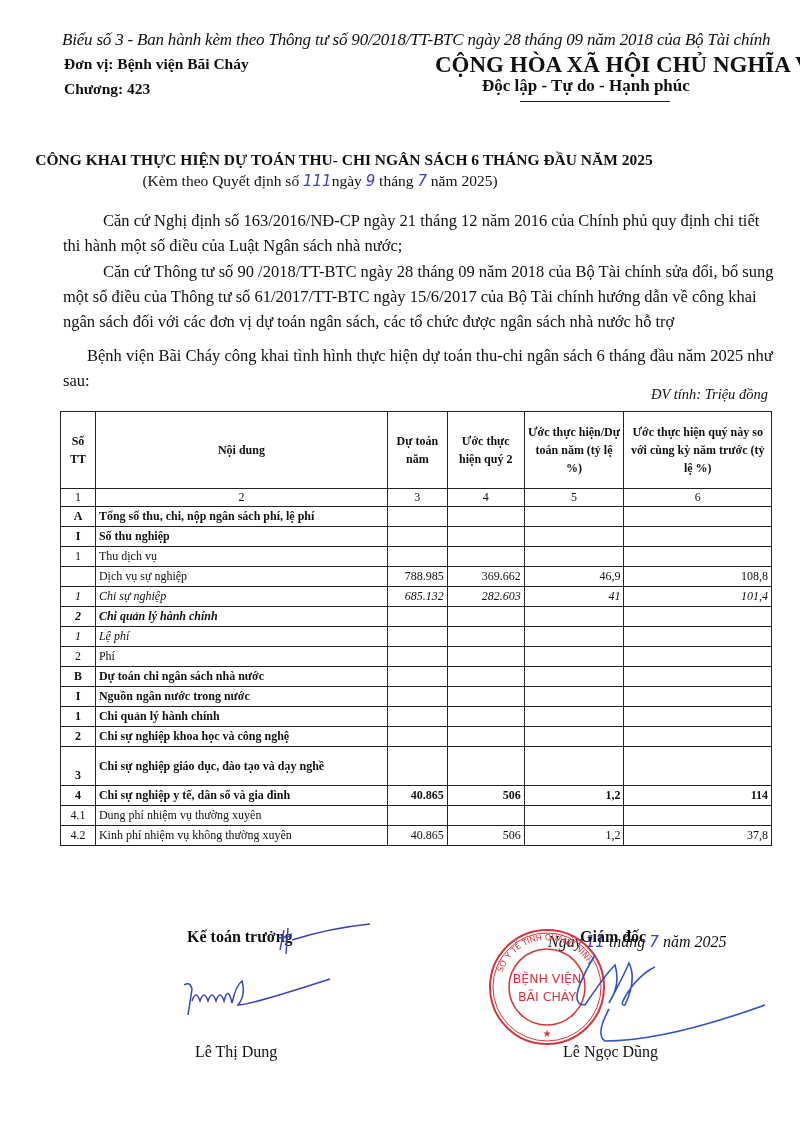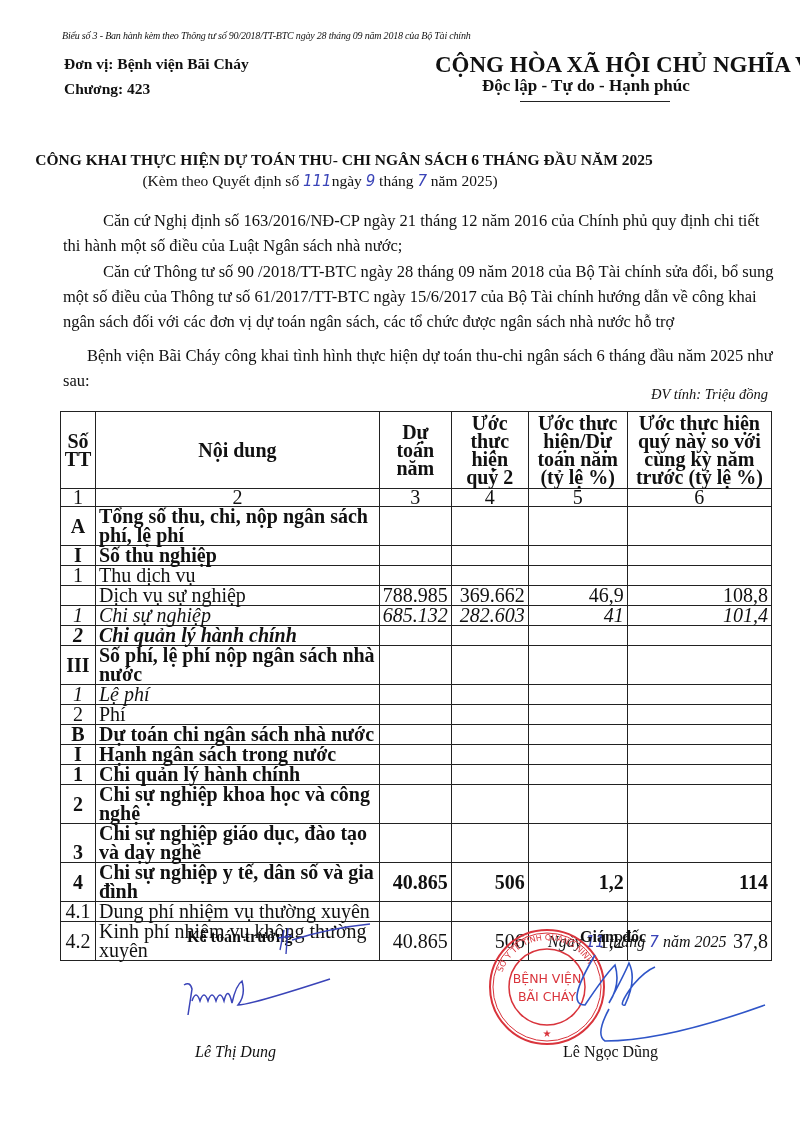--- a/index.html
+++ b/index.html
@@ -1,52 +1,52 @@
 <!DOCTYPE html>
 <html><head>
 <meta charset="utf-8">
 <style>
   html, body { margin:0; padding:0; background:#fff; }
   body { width:800px; height:1136px; position:relative; overflow:hidden;
          font-family:"Liberation Serif","DejaVu Serif",serif; color:#111; }
   .abs { position:absolute; }
 
-  #form-note { left:62px; top:30px; font-size:10px; font-style:italic; letter-spacing:-0.2px; white-space:nowrap; }
+  #form-note { left:62px; top:30px; font-size:17px; font-style:italic; letter-spacing:-0.2px; white-space:nowrap; }
   #unit-name { left:64px; top:55px; font-size:15.5px; font-weight:bold; }
   #chapter { left:64px; top:80px; font-size:15.5px; font-weight:bold; }
   #nation { left:435px; top:52px; font-size:23px; font-weight:bold; white-space:nowrap; }
   #motto { left:482px; top:76px; font-size:17px; font-weight:bold; white-space:nowrap;text-align:right; }
   #motto-underline { left:520px; top:101px; width:150px; height:1px; background:#222; }
 
   #doc-title { left:0; width:688px; top:151px; text-align:center; font-size:15.5px; font-weight:bold; }
   #doc-subtitle { left:0; width:640px; top:172px; text-align:center; font-size:15.5px; }
 
   .para { font-size:16.5px; line-height:25px; }
   #para1 { left:63px; top:208px; width:712px; text-indent:40px; }
   #para2 { left:63px; top:259px; width:712px; text-indent:40px; }
   #para3 { left:63px; top:343px; width:712px; text-indent:24px; }
   #unit-label { right:32px; top:386px; font-size:14.5px; font-style:italic; }
 
-  table#budget { position:absolute; left:60px; top:411px; border-collapse:collapse; width:712px; font-size:20px;padding-left:17px; }
+  table#budget { position:absolute; left:60px; top:411px; border-collapse:collapse; width:712px; font-size:12px;padding-left:17px; }
   #budget td, #budget th { border:1px solid #222; padding:0 3px; height:19px; line-height:19px; }
   #budget th { font-weight:bold; line-height:18px; height:76px; }
   #budget .c1 { width:28px; text-align:center; }
   #budget .num { text-align:right; }
   #budget tr.idx td { text-align:center; height:17px; line-height:17px; }
   #budget tr.tall td { height:38px; }
   #budget tr.tall td.desc { line-height:19px; }
   #budget tr.tall td.c1 { vertical-align:bottom; }
   #budget tr.b td { font-weight:bold; }
   #budget tr.i td { font-style:italic; }
   #budget tr.bi td { font-weight:bold; font-style:italic; }
 
   #sign-date { left:548px; top:902px; font-size:16px; font-style:italic; white-space:nowrap;margin-top:31px; }
   #accountant-title { left:187px; top:928px; font-size:16px; font-weight:bold; }
   #director-title { left:580px; top:928px; font-size:16px; font-weight:bold; }
-  #accountant-name { left:195px; top:1043px; font-size:16px;font-style:italic; }
+  #accountant-name { left:195px; top:1043px; font-size:16px; }
   #director-name { left:563px; top:1043px; font-size:16px; }
   .hw { font-family:"DejaVu Sans",sans-serif; font-style:italic; color:#3a44b8; font-size:15px; }
 </style>
 </head>
 <body>
 
 <div id="form-note" class="abs">Biểu số 3 - Ban hành kèm theo Thông tư số 90/2018/TT-BTC    ngày 28   tháng 09   năm 2018 của Bộ Tài chính</div>
 <div id="unit-name" class="abs">Đơn vị: Bệnh viện Bãi Cháy</div>
 <div id="chapter" class="abs">Chương: 423</div>
 <div id="nation" class="abs">CỘNG HÒA XÃ HỘI CHỦ NGHĨA VIỆT NAM</div>
@@ -132,28 +132,20 @@
         <td class="num">101,4</td>
       </tr>
       <tr class="bi">
         <td class="c1">2</td>
         <td class="desc">Chi quản lý hành chính</td>
         <td class="num"></td>
         <td class="num"></td>
         <td class="num"></td>
         <td class="num"></td>
       </tr>
-      <tr class="b">
-        <td class="c1">III</td>
-        <td class="desc"> Số phí, lệ phí nộp ngân sách nhà nước</td>
-        <td class="num"></td>
-        <td class="num"></td>
-        <td class="num"></td>
-        <td class="num"></td>
-      </tr>
       <tr class="i">
         <td class="c1">1</td>
         <td class="desc">Lệ phí</td>
         <td class="num"></td>
         <td class="num"></td>
         <td class="num"></td>
         <td class="num"></td>
       </tr>
       <tr>
         <td class="c1">2</td>
@@ -166,21 +158,21 @@
       <tr class="b">
         <td class="c1">B</td>
         <td class="desc">Dự toán chi ngân sách nhà nước</td>
         <td class="num"></td>
         <td class="num"></td>
         <td class="num"></td>
         <td class="num"></td>
       </tr>
       <tr class="b">
         <td class="c1">I</td>
-        <td class="desc">Hạnh ngân sách trong nước</td>
+        <td class="desc">Nguồn ngân nước trong nước</td>
         <td class="num"></td>
         <td class="num"></td>
         <td class="num"></td>
         <td class="num"></td>
       </tr>
       <tr class="b">
         <td class="c1">1</td>
         <td class="desc">Chi quản lý hành chính</td>
         <td class="num"></td>
         <td class="num"></td>

